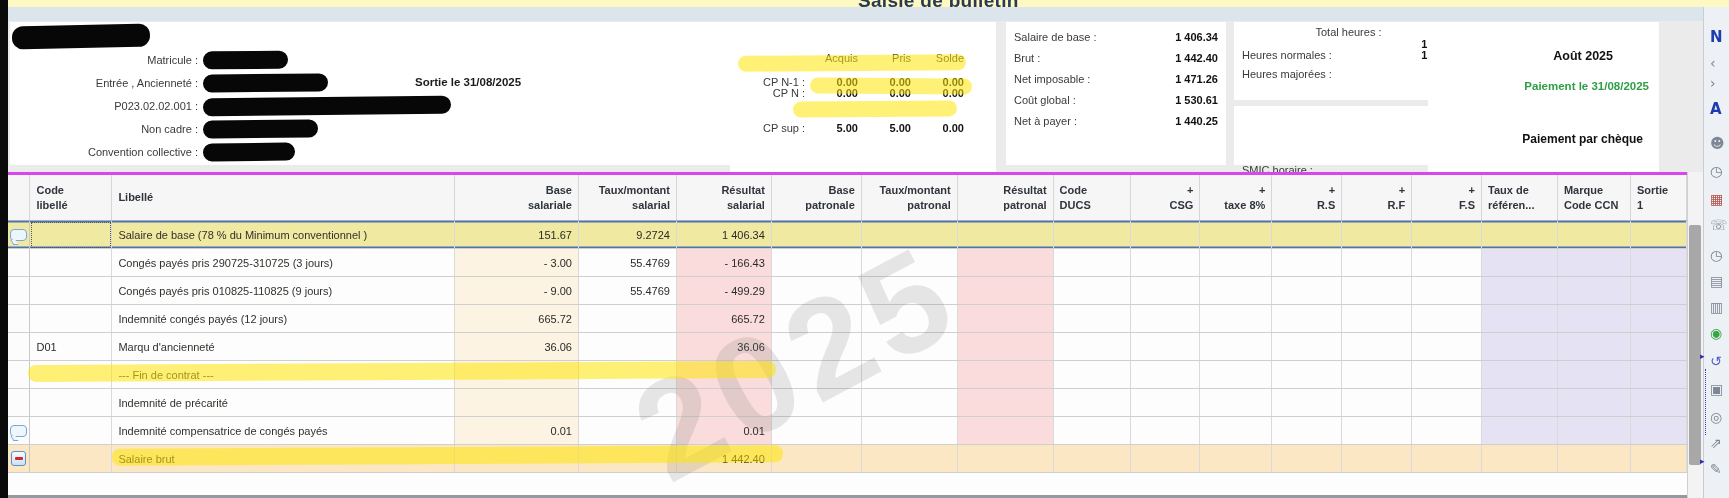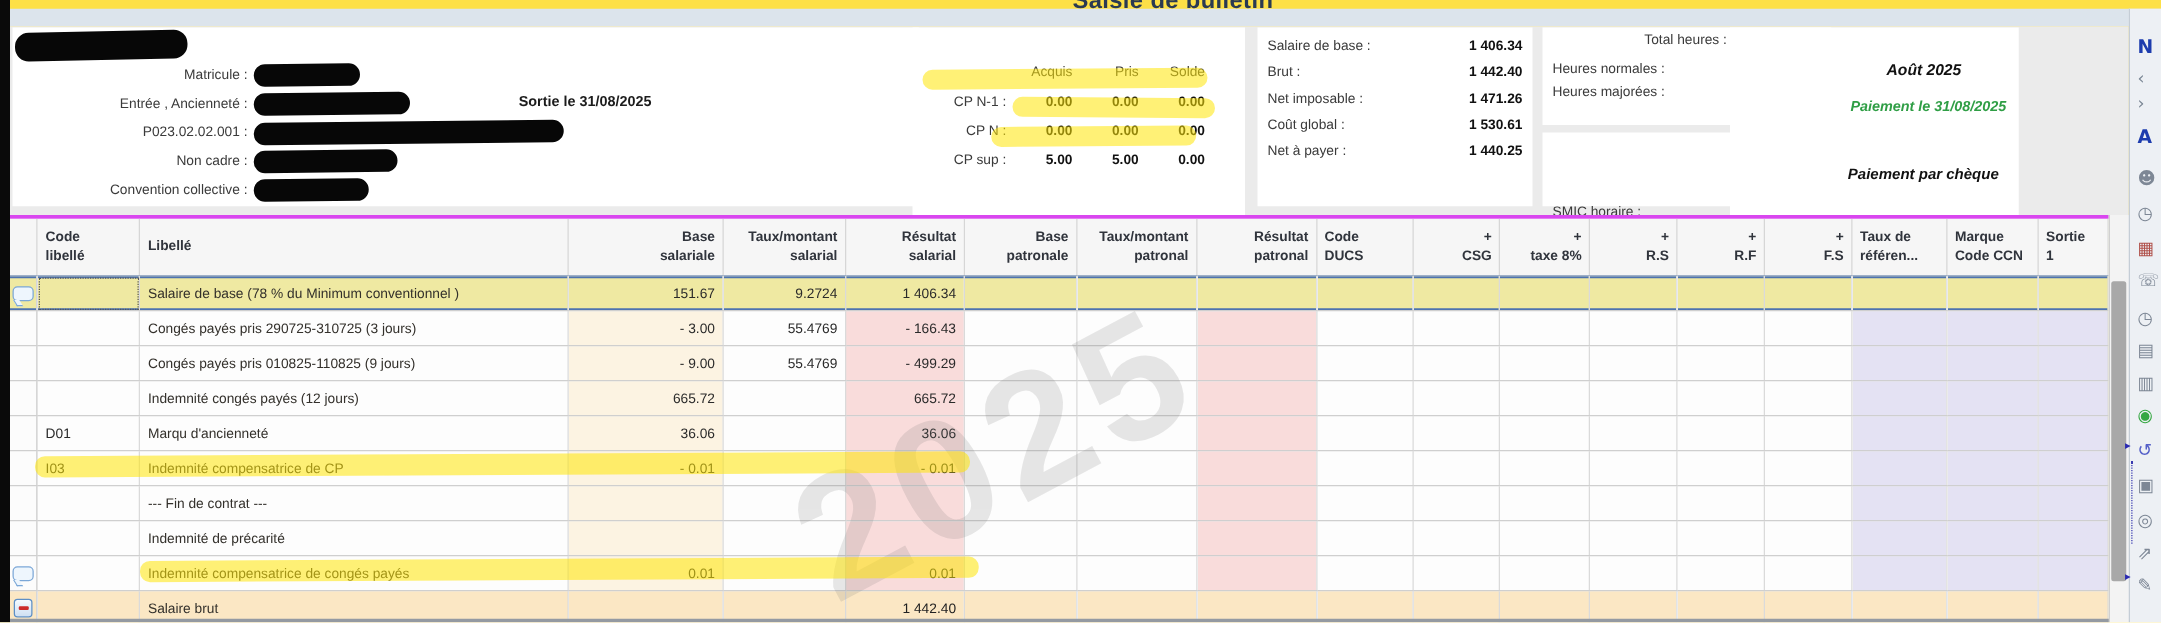--- a/index.html
+++ b/index.html
@@ -1,16 +1,16 @@
 <!DOCTYPE html>
 <html><head>
 <meta charset="utf-8">
 <style>
   html,body{margin:0;padding:0;background:#fff;}
-  .canvas{position:relative;width:1729px;height:498px;overflow:hidden;background:#fde047;
+  .canvas{position:relative;width:1729px;height:498px;overflow:hidden;background:#fef9c3;
     font-family:"Liberation Sans","DejaVu Sans",sans-serif;color:#2b2b2b;}
   .abs{position:absolute;}
   .page-title{top:-10px;left:858px;font-size:19px;font-weight:bold;color:#2a3a52;letter-spacing:.3px;}
   .top-band{top:7px;left:0;width:1729px;height:14px;background:#dce4ec;}
   .panels-bg{top:21px;left:8px;width:1695px;height:151px;background:#ebebeb;}
   .panel{position:absolute;background:#ffffff;}
   .left-strip{top:0;left:0;width:8px;height:498px;background:#0a0a0a;z-index:30;}
 
   
   .emp-row{display:flex;height:23px;align-items:center;position:relative;font-size:11px;color:#3a3a3a;}
@@ -115,21 +115,21 @@
         <div class="cp-hcell">Pris</div>
         <div class="cp-hcell">Solde</div>
       </div>
     <div>
         <div class="cp-row" style="top: 54px;">
           <div class="cp-label">CP N-1 :</div>
           <div class="cp-cell">0.00</div>
           <div class="cp-cell">0.00</div>
           <div class="cp-cell">0.00</div>
         </div>
-        <div class="cp-row" style="top: 77px;">
+        <div class="cp-row" style="top: 65px;">
           <div class="cp-label">CP N :</div>
           <div class="cp-cell">0.00</div>
           <div class="cp-cell">0.00</div>
           <div class="cp-cell">0.00</div>
         </div>
         <div class="cp-row" style="top: 100px;">
           <div class="cp-label">CP sup :</div>
           <div class="cp-cell">5.00</div>
           <div class="cp-cell">5.00</div>
           <div class="cp-cell">0.00</div>
@@ -184,21 +184,21 @@
           <span class="kv-label">SMIC horaire :</span>
           <span class="kv-val">11.88</span>
         </div>
         <div class="kv-row" style="height: 19px;">
           <span class="kv-label">Plafond Août :</span>
           <span class="kv-val">3 925.00</span>
         </div>
       </div>
   </div>
 
-  <div class="panel" style="left:1384px;top:22px;width:231px;height:153px;font-style:italic;">
+  <div class="panel" style="left:1428px;top:22px;width:231px;height:153px;">
     <div class="period-line" style="top:27px;right:46px;font-size:12.5px;color:#111;">Août 2025</div>
     <div class="period-line" style="top:58px;right:10px;font-size:11.5px;color:#2f9e45;">Paiement le 31/08/2025</div>
     <div class="period-line" style="top:110px;right:16px;font-size:12px;color:#111;">Paiement par chèque</div>
   </div>
 
   <div class="abs grid-wrap">
     <table class="grid">
         <colgroup>
           <col style="width: 22px;">
           <col style="width: 82px;">
@@ -393,40 +393,20 @@
             <td class="ta-r "></td>
             <td class="ta-r "></td>
             <td class="ta-r "></td>
             <td class="ta-r "></td>
             <td class="ta-l bg-lav"></td>
             <td class="ta-l bg-lav"></td>
             <td class="ta-l bg-lav"></td>
           </tr>
           <tr>
             <td class="ta-l gutter"></td>
-            <td class="ta-l ">I03</td>
-            <td class="ta-l "><span class="lib">Indemnité compensatrice de CP</span></td>
-            <td class="ta-r bg-cream">- 0.01</td>
-            <td class="ta-r "></td>
-            <td class="ta-r bg-pink">- 0.01</td>
-            <td class="ta-r "></td>
-            <td class="ta-r "></td>
-            <td class="ta-r bg-pink"></td>
-            <td class="ta-l "></td>
-            <td class="ta-r "></td>
-            <td class="ta-r "></td>
-            <td class="ta-r "></td>
-            <td class="ta-r "></td>
-            <td class="ta-r "></td>
-            <td class="ta-l bg-lav"></td>
-            <td class="ta-l bg-lav"></td>
-            <td class="ta-l bg-lav"></td>
-          </tr>
-          <tr>
-            <td class="ta-l gutter"></td>
             <td class="ta-l "></td>
             <td class="ta-l "><span class="lib">--- Fin de contrat ---</span></td>
             <td class="ta-r bg-cream"></td>
             <td class="ta-r "></td>
             <td class="ta-r bg-pink"></td>
             <td class="ta-r "></td>
             <td class="ta-r "></td>
             <td class="ta-r bg-pink"></td>
             <td class="ta-l "></td>
             <td class="ta-r "></td>

